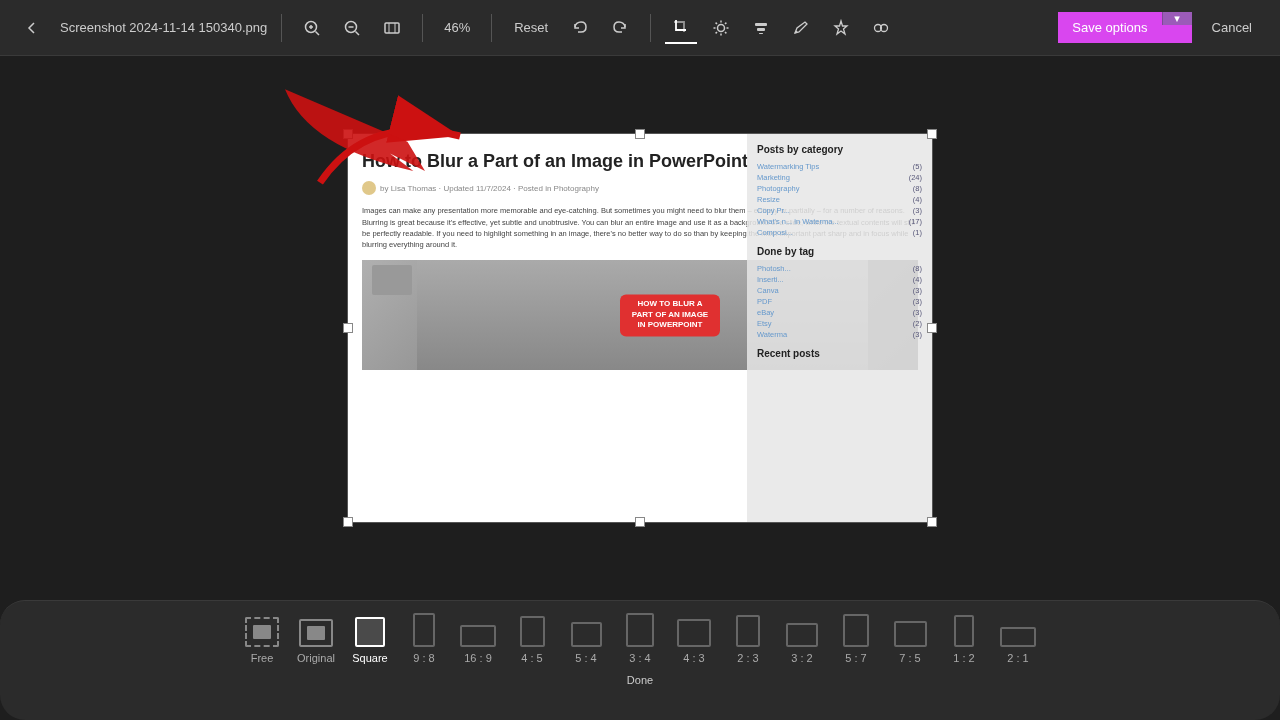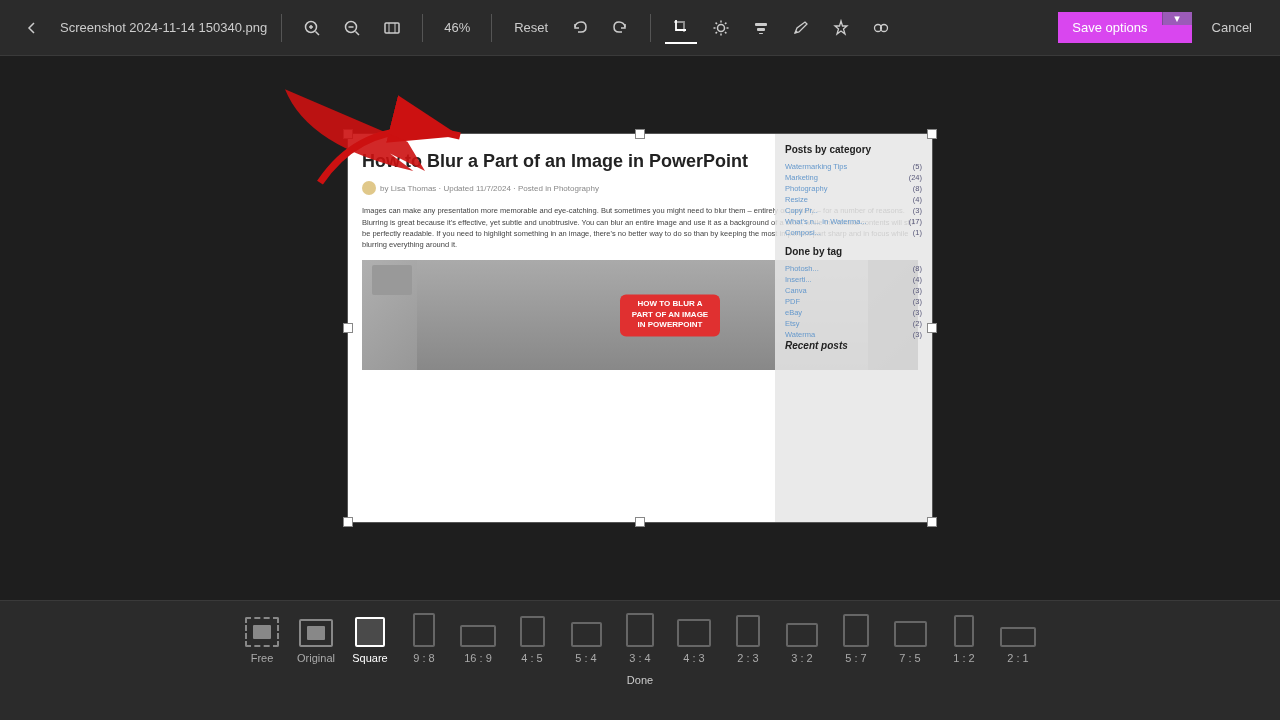--- a/index.html
+++ b/index.html
@@ -218,21 +218,21 @@
       text-align: center;
       width: 100px;
       line-height: 1.3;
       text-transform: uppercase;
     }
     
     .image-sidebar {
       position: absolute;
       right: 0;
       top: 0;
-      width: 157px;
+      width: 185px;
       height: 100%;
       background: rgba(230,230,230,0.85);
       padding: 10px 10px;
       font-size: 7.5px;
       color: #333;
     }
     .sidebar-section-title {
       font-size: 10px;
       font-weight: bold;
       color: #222;
@@ -248,20 +248,21 @@
 
     
     .bottom-toolbar {
       height: 120px;
       background: #2b2b2b;
       border-top: 1px solid #3a3a3a;
       display: flex;
       flex-direction: column;
       align-items: center;
       padding: 12px 20px 8px;
+      border-radius: 25px;
     }
     .ratio-strip {
       display: flex;
       align-items: flex-end;
       gap: 14px;
       margin-bottom: 8px;
     }
     .ratio-item {
       display: flex;
       flex-direction: column;
@@ -523,21 +524,21 @@
             <div class="sidebar-tag-item">
               <span style="color:#6699cc">Etsy</span>
               <span>(2)</span>
             </div>
             <div class="sidebar-tag-item">
               <span style="color:#6699cc">Waterma</span>
               <span>(3)</span>
             </div>
           </div>
 
-        <div class="sidebar-section-title" style="font-style:italic;">Recent posts</div>
+        <div class="sidebar-section-title" style="margin-top:8px;">Recent posts</div>
       </div>
     </div>
 
     <div class="crop-overlay">
       <div class="crop-handle tl"></div>
       <div class="crop-handle tc"></div>
       <div class="crop-handle tr"></div>
       <div class="crop-handle ml"></div>
       <div class="crop-handle mr"></div>
       <div class="crop-handle bl"></div>

